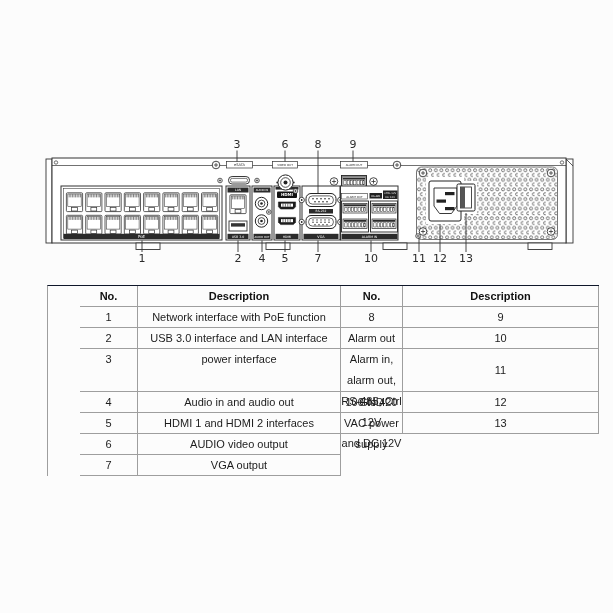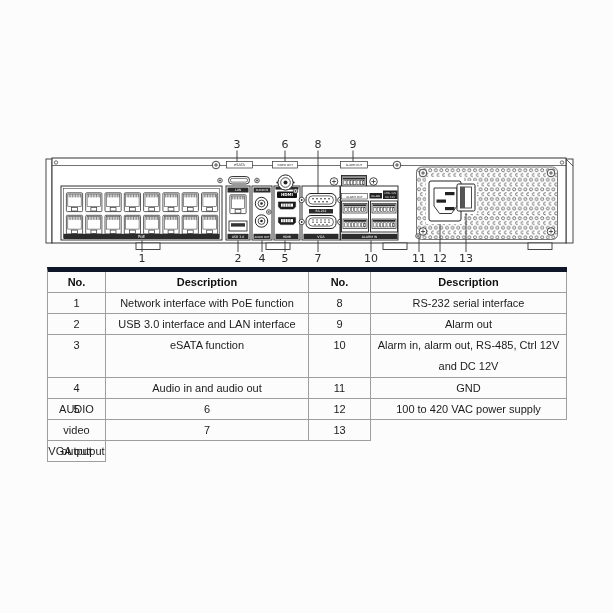--- a/index.html
+++ b/index.html
@@ -4,21 +4,21 @@
 <style>
   html,body{margin:0;padding:0;background:#fff;}
   .page{position:relative;width:613px;height:613px;background:#fcfcfc;overflow:hidden;
         font-family:"Liberation Sans",sans-serif;}
   .diagram-svg{position:absolute;left:0;top:0;}
   svg{font-family:"DejaVu Sans",sans-serif;}
   .callout{font-size:11px;fill:#2b2b2b;text-anchor:middle;}
   .lbd{fill:#2a2a2a;text-anchor:middle;}
   .lbw{fill:#ffffff;text-anchor:middle;}
   
-  .tbl{position:absolute;top:267px;display:grid;border-top:5px solid #0f172a;border-left:1px solid #9e9e9e;}
+  .tbl{position:absolute;top:285px;display:grid;border-top:1px solid #0f172a;border-left:1px solid #9e9e9e;padding-left:32px;}
   .tbl.left{left:47px;grid-template-columns:58px 203px;grid-template-rows:21px 21px 21px 43px 21px 21px 21px 21px;}
   .tbl.right{left:309px;border-left:none;grid-template-columns:62px 196px;grid-template-rows:21px 21px 21px 43px 21px 21px 21px;}
   .c{border-right:1px solid #9e9e9e;border-bottom:1px solid #9e9e9e;
      display:flex;align-items:center;justify-content:center;
      font-size:11px;color:#1c1c1c;text-align:center;white-space:pre-line;line-height:21px;}
   .c.hd{font-weight:bold;color:#111;}
   .c.top{align-items:flex-start;}
 </style>
 </head>
 <body>
@@ -304,35 +304,35 @@
   </svg>
 
   <div class="tbl left">
     <div class="c hd">No.</div>
     <div class="c hd">Description</div>
     <div class="c">1</div>
     <div class="c">Network interface with PoE function</div>
     <div class="c">2</div>
     <div class="c">USB 3.0 interface and LAN interface</div>
     <div class="c top">3</div>
-    <div class="c top">eSATA function</div>
+    <div class="c top">power interface</div>
     <div class="c">4</div>
     <div class="c">Audio in and audio out</div>
     <div class="c">5</div>
+    <div class="c">HDMI 1 and HDMI 2 interfaces</div>
     <div class="c">6</div>
     <div class="c">AUDIO video output</div>
     <div class="c">7</div>
     <div class="c">VGA output</div>
   </div>
 
   <div class="tbl right">
     <div class="c hd">No.</div>
     <div class="c hd">Description</div>
     <div class="c">8</div>
-    <div class="c">RS-232 serial interface</div>
     <div class="c">9</div>
     <div class="c">Alarm out</div>
     <div class="c top">10</div>
     <div class="c top">Alarm in, alarm out, RS-485, Ctrl 12V
 and DC 12V</div>
     <div class="c">11</div>
     <div class="c">GND</div>
     <div class="c">12</div>
     <div class="c">100 to 420 VAC power supply</div>
     <div class="c">13</div>

